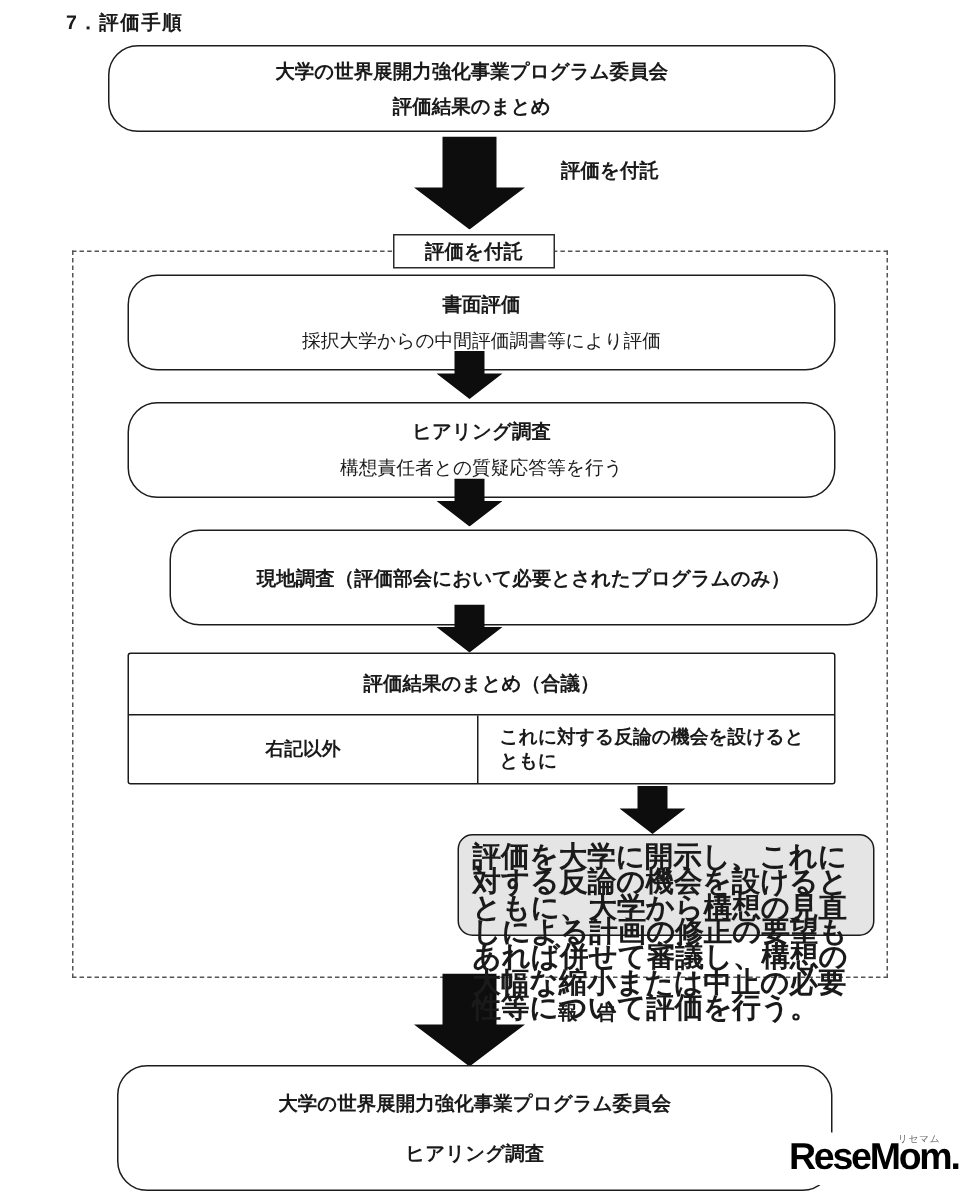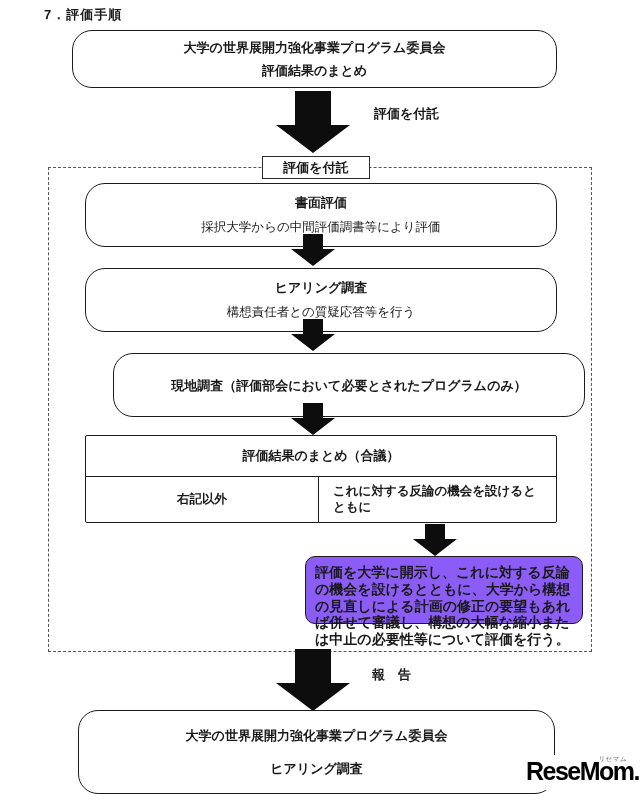--- a/index.html
+++ b/index.html
@@ -44,22 +44,22 @@
   .cell-left{
     width:233px;display:flex;align-items:center;justify-content:center;
     border-right:1.5px solid #1c1c1c;font-size:12.5px;font-weight:bold;box-sizing:border-box;
   }
   .cell-right{
     flex:1;padding:6px 12px 0 14px;text-align:left;
     font-size:12.5px;font-weight:bold;line-height:16px;
   }
   .disclosure{
     position:absolute;left:305px;top:556px;width:278px;height:68px;
-    border:1.6px solid #1c1c1c;border-radius:10px;background:#8b5cf6;box-sizing:border-box;
-    padding:7px 9px;text-align:left;font-size:14px;font-weight:bold;line-height:16.8px;
+    border:1.6px solid #1c1c1c;border-radius:10px;background:#e5e5e5;box-sizing:border-box;
+    padding:7px 9px;text-align:left;font-size:19px;font-weight:bold;line-height:16.8px;
     z-index:4;
   }
   .logo{
     position:absolute;left:520px;top:755px;z-index:10;background:#fff;
     padding:2px 2px 4px 6px;
   }
   .logo-text{
     font-size:25px;font-weight:bold;letter-spacing:-1.5px;color:#000000;
     font-family:"Liberation Sans","DejaVu Sans",sans-serif;
   }

